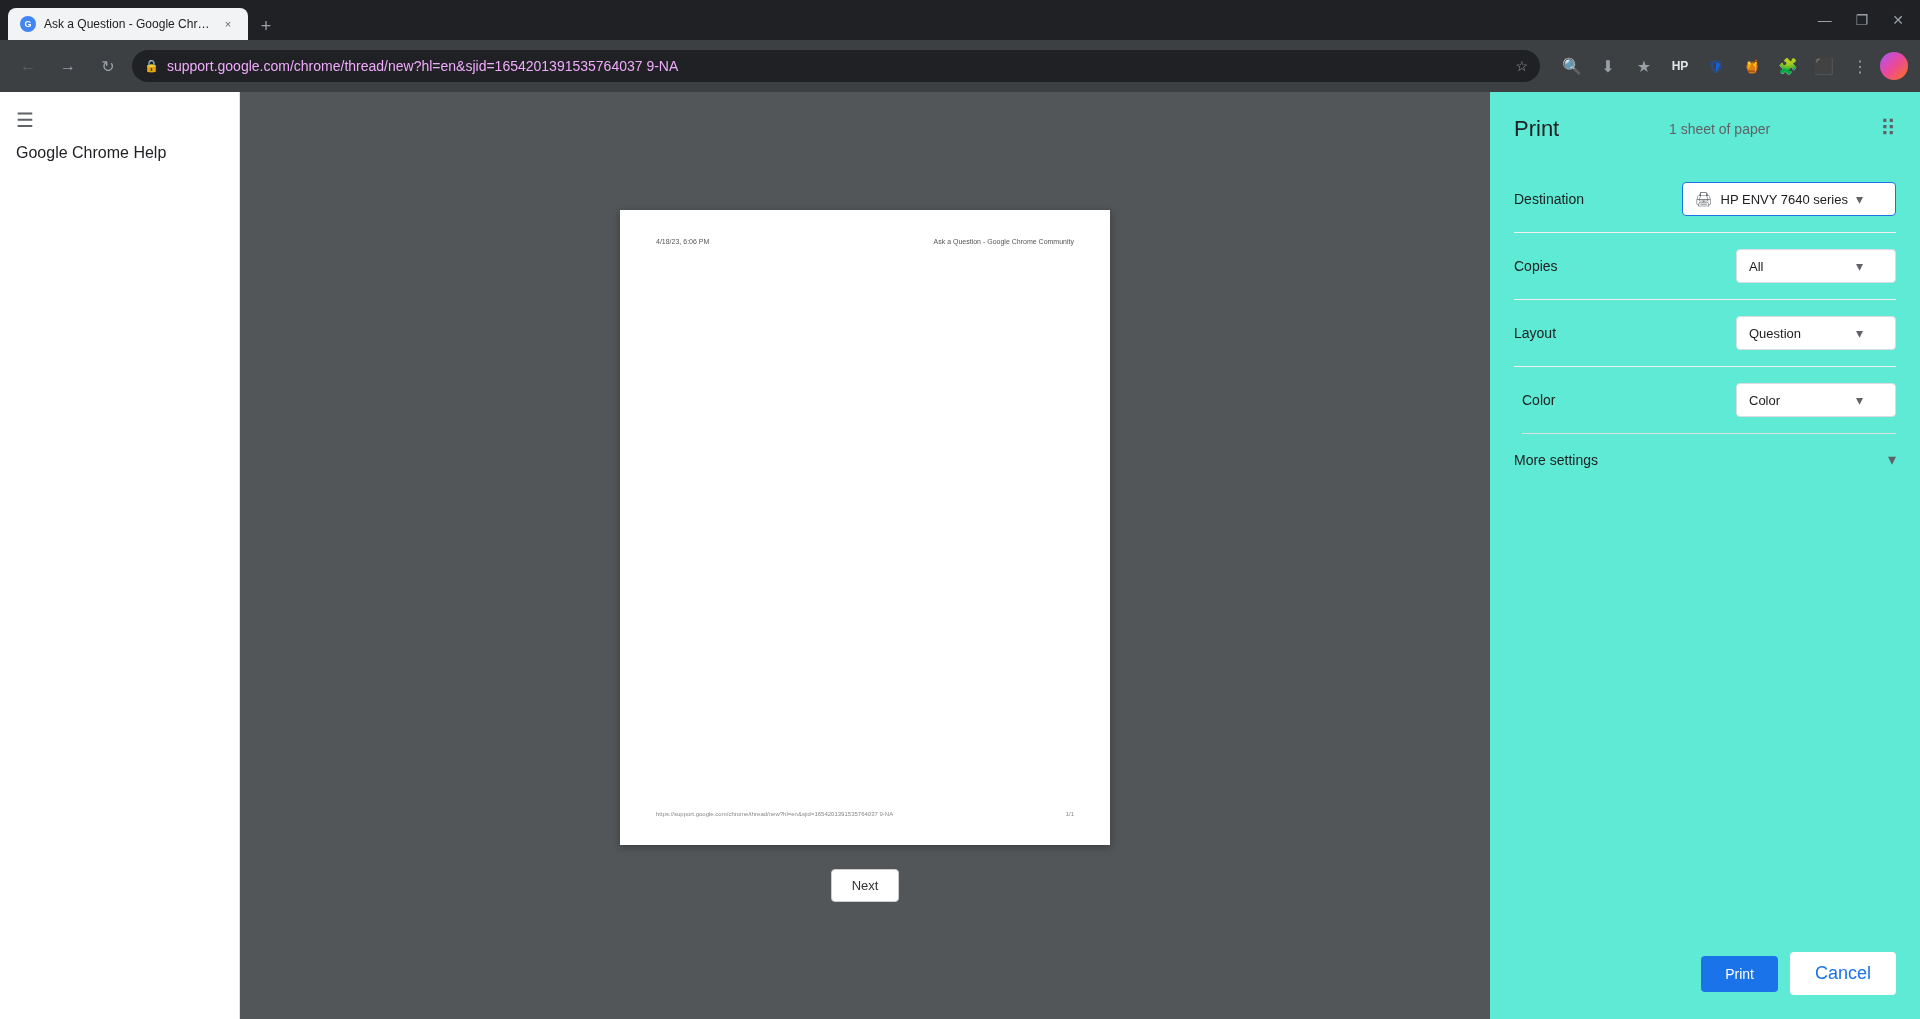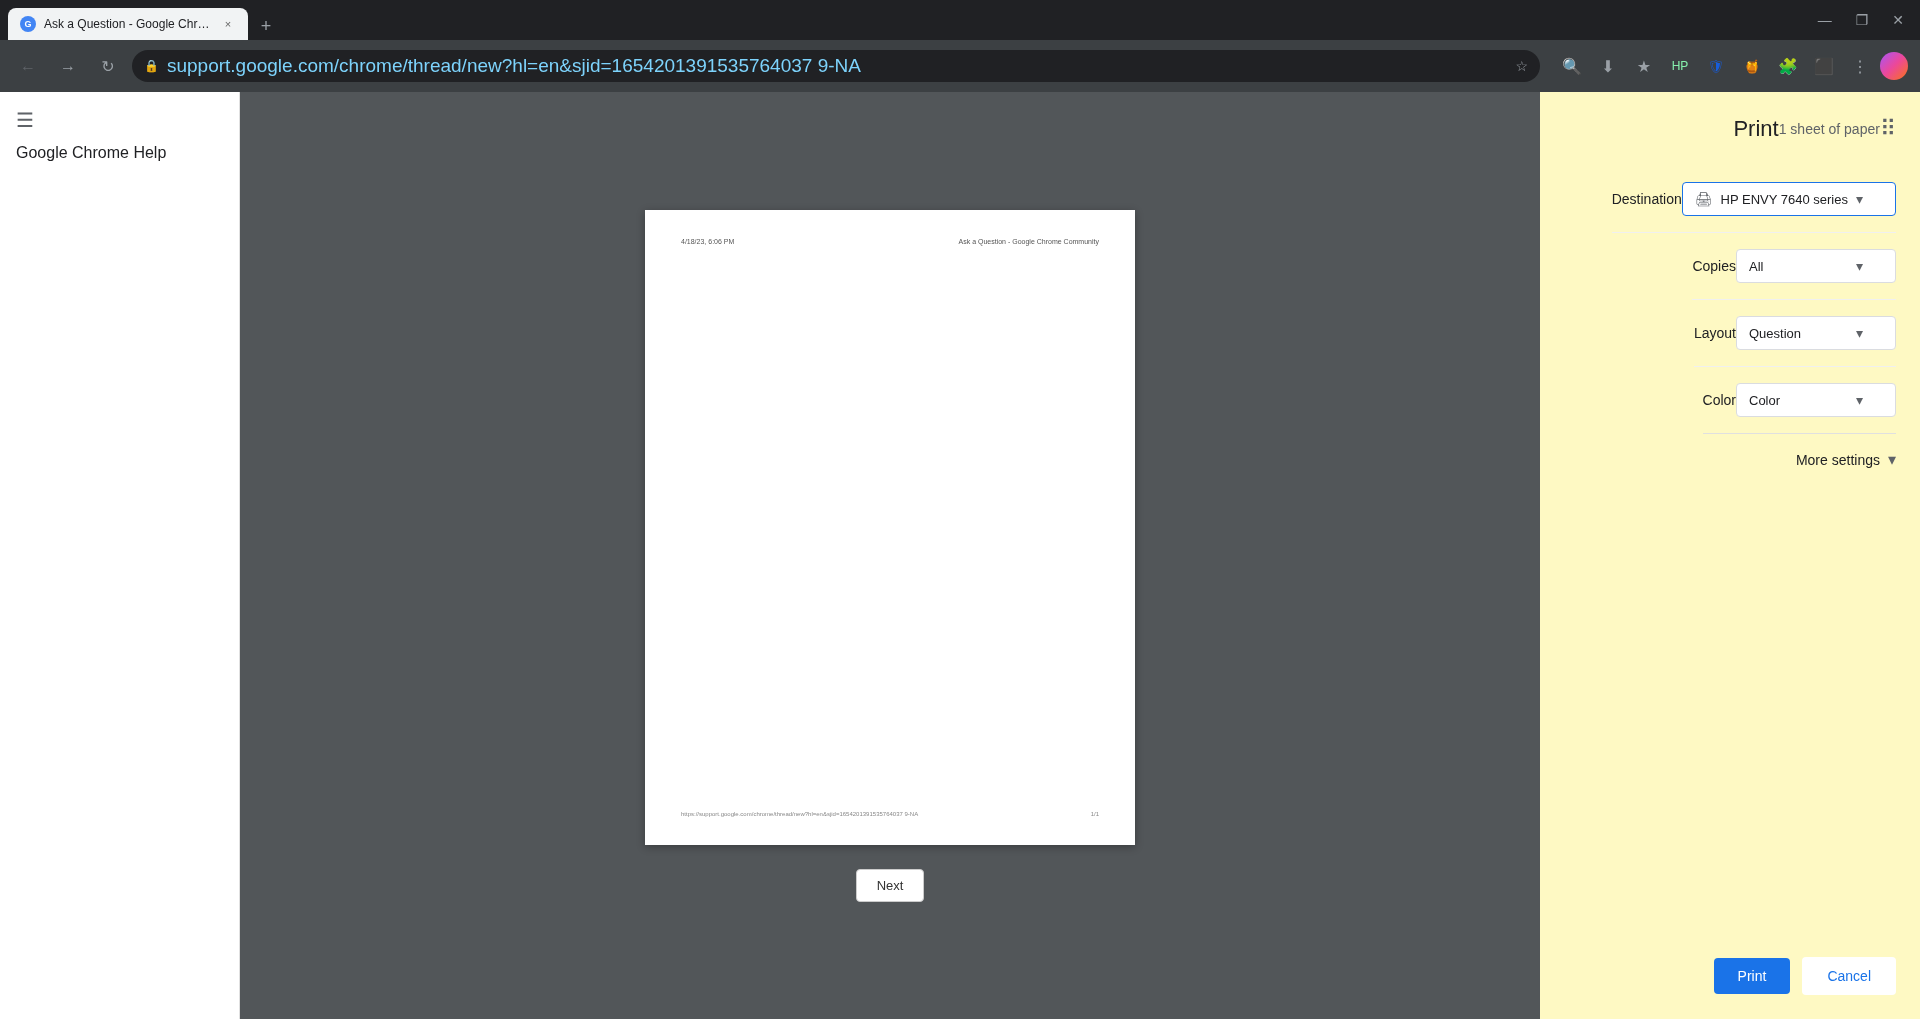--- a/index.html
+++ b/index.html
@@ -18,21 +18,21 @@
     .new-tab-btn { width: 28px; height: 28px; border-radius: 50%; display: flex; align-items: center; justify-content: center; color: #9aa0a6; font-size: 18px; cursor: pointer; margin-left: 4px; }
     .window-controls { display: flex; align-items: center; gap: 8px; margin-left: auto; }
     .win-btn { color: #9aa0a6; font-size: 14px; padding: 4px 8px; cursor: pointer; }
 
     
     .address-bar { height: 52px; background: #3c4043; display: flex; align-items: center; padding: 0 12px; gap: 8px; }
     .nav-btn { width: 32px; height: 32px; border-radius: 50%; display: flex; align-items: center; justify-content: center; color: #9aa0a6; font-size: 16px; cursor: pointer; }
     .nav-btn.disabled { color: #5f6368; cursor: default; }
     .url-bar { flex: 1; background: #202124; border-radius: 20px; height: 32px; display: flex; align-items: center; padding: 0 12px; gap: 8px; }
     .url-lock { color: #9aa0a6; font-size: 12px; }
-    .url-text { color: #7dd3fc; font-size: 19px; flex: 1; }
+    .url-text { color: #f0abfc; font-size: 14px; flex: 1; }
     .url-star { color: #9aa0a6; font-size: 14px; }
     .toolbar-icons { display: flex; align-items: center; gap: 4px; margin-left: 8px; }
     .toolbar-icon { width: 32px; height: 32px; border-radius: 50%; display: flex; align-items: center; justify-content: center; color: #9aa0a6; font-size: 16px; cursor: pointer; }
     .avatar { width: 28px; height: 28px; border-radius: 50%; background: linear-gradient(135deg, #a855f7, #ec4899, #f97316); }
 
     
     .page-content { flex: 1; display: flex; position: relative; overflow: hidden; }
 
     
     .chrome-help-page { width: 240px; background: white; display: flex; flex-direction: column; padding: 16px; border-right: 1px solid #e0e0e0; flex-shrink: 0; }
@@ -43,42 +43,42 @@
     .print-area { flex: 1; background: #525659; display: flex; align-items: center; justify-content: center; position: relative; padding: 19px; }
     .page-preview-container { display: flex; flex-direction: column; align-items: center; gap: 16px; }
     .page-preview { width: 490px; height: 635px; background: white; box-shadow: 0 2px 8px rgba(0,0,0,0.3); position: relative; padding: 28px 36px 28px 36px; display: flex; flex-direction: column; }
     .page-header-text { font-size: 7px; color: #555; display: flex; justify-content: space-between; }
     .page-content-area { flex: 1; }
     .page-footer { display: flex; justify-content: space-between; font-size: 6px; color: #888; margin-top: auto; }
     .next-btn-container { margin-top: 8px; }
     .next-btn { background: white; border: 1px solid #ccc; border-radius: 4px; padding: 8px 20px; font-size: 13px; color: #333; cursor: pointer; }
 
     
-    .print-panel { width: 380px; background: #fef9c3; display: flex; flex-direction: column; padding: 24px; flex-shrink: 0; align-items: flex-end; }
+    .print-panel { width: 430px; background: #5eead4; display: flex; flex-direction: column; padding: 24px; flex-shrink: 0; }
     .print-panel-header { display: flex; justify-content: space-between; align-items: center; margin-bottom: 24px; }
     .print-title { font-size: 22px; color: #202124; font-weight: 400; }
     .sheet-count { font-size: 14px; color: #5f6368; }
 
     .print-option { display: flex; align-items: center; justify-content: space-between; padding: 16px 0; border-bottom: 1px solid #f0f0f0; }
     .print-option:last-of-type { border-bottom: 1px solid #e0e0e0; }
     .option-label { font-size: 14px; color: #202124; }
     .option-select { position: relative; }
     .select-box { border: 1px solid #dadce0; border-radius: 4px; padding: 8px 32px 8px 12px; font-size: 13px; color: #202124; background: white; min-width: 160px; display: flex; align-items: center; justify-content: space-between; cursor: pointer; gap: 8px; }
     .select-box.destination { border-color: #1a73e8; min-width: 180px; }
     .select-chevron { color: #5f6368; font-size: 14px; }
     .printer-icon { color: #5f6368; font-size: 14px; }
     .copies-input { border: 1px solid #dadce0; border-radius: 4px; padding: 8px 12px; font-size: 13px; color: #202124; width: 80px; text-align: left; }
 
     .more-settings { display: flex; align-items: center; justify-content: space-between; padding: 16px 0; cursor: pointer; gap: 8px; }
     .more-settings-label { font-size: 14px; color: #202124; }
     .more-settings-chevron { color: #5f6368; font-size: 16px; }
 
     .print-actions { margin-top: auto; display: flex; justify-content: flex-end; gap: 12px; align-items: center; padding-top: 24px; }
     .print-btn { background: #1a73e8; color: white; border: none; border-radius: 4px; padding: 10px 24px; font-size: 14px; cursor: pointer; font-weight: 500; }
-    .cancel-btn { background: white; color: #1a73e8; border: 1px solid transparent; border-radius: 4px; padding: 10px 24px; font-size: 14px; cursor: pointer; font-weight: 500; }
+    .cancel-btn { background: white; color: #1a73e8; border: 1px solid transparent; border-radius: 4px; padding: 10px 24px; font-size: 18px; cursor: pointer; font-weight: 500; }
 
     .google-apps-icon { font-size: 22px; color: #5f6368; }
   </style>
 </head>
 <body>
 
 <div class="browser-frame">
 
   <div class="title-bar">
     <div class="tab-bar">
@@ -105,21 +105,21 @@
     <div class="url-bar">
       <span class="url-lock">🔒</span>
       <span class="url-text">support.google.com/chrome/thread/new?hl=en&amp;sjid=1654201391535764037 9-NA</span>
       <span class="url-star">☆</span>
     </div>
     <div class="toolbar-icons">
       <div class="toolbar-icon">🔍</div>
       <div class="toolbar-icon">⬇</div>
       <div class="toolbar-icon">★</div>
 
-      <div class="toolbar-icon" style="font-size:12px;font-weight:normal;color:#86efac;">HP</div>
+      <div class="toolbar-icon" style="font-size:12px;font-weight:bold;color:#e5e5e5;">HP</div>
 
       <div class="toolbar-icon" style="font-size:13px;color:#175ddc;">🛡</div>
 
       <div class="toolbar-icon" style="font-size:13px;color:#e2a832;">🍯</div>
       <div class="toolbar-icon">🧩</div>
       <div class="toolbar-icon">⬛</div>
       <div class="toolbar-icon">⋮</div>
       <div class="avatar"></div>
     </div>
   </div>

